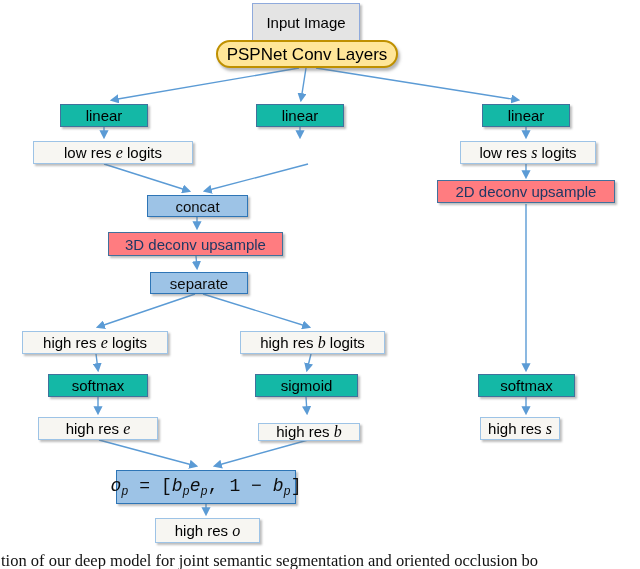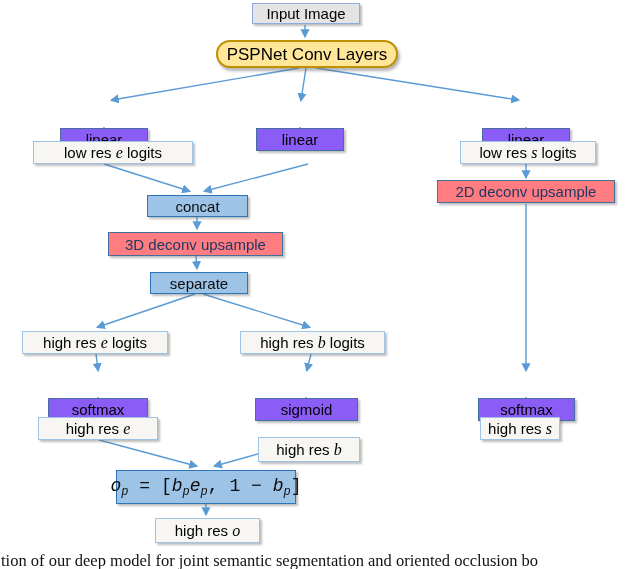--- a/index.html
+++ b/index.html
@@ -14,23 +14,22 @@
   }
   .whitebox{
     background:#F7F6F2;border:1.5px solid #9DC3E6;
     box-shadow:2px 2px 2px rgba(110,110,110,.45);
   }
   .graybox{
     background:#E4E4E4;border:1.5px solid #8FAADC;
     box-shadow:2px 2px 2px rgba(110,110,110,.45);
   }
   .greenbox{
-    background:#8b5cf6;border:1.5px solid #41719C;
+    background:#14b8a6;border:1.5px solid #41719C;
     box-shadow:2px 2px 2px rgba(110,110,110,.45);
-    margin-top:24px;
   }
   .redbox{
     background:#FF7C80;border:1.5px solid #41719C;color:#1F3864;
     box-shadow:2px 2px 2px rgba(110,110,110,.45);
   }
   .bluebox{
     background:#9DC3E6;border:1.5px solid #2E75B6;color:#0D0D0D;
     box-shadow:2px 2px 2px rgba(110,110,110,.45);
   }
   .yellowbox{
@@ -80,21 +79,21 @@
       <line x1="98" y1="397" x2="98" y2="413" marker-end="url(#ah)"></line>
       <line x1="306" y1="397" x2="307" y2="413" marker-end="url(#ah)"></line>
       <line x1="526" y1="204" x2="526" y2="370" marker-end="url(#ah)"></line>
       <line x1="526" y1="397" x2="526" y2="413" marker-end="url(#ah)"></line>
       <line x1="99" y1="440" x2="196" y2="466" marker-end="url(#ah)"></line>
       <line x1="308" y1="440" x2="215" y2="466" marker-end="url(#ah)"></line>
       <line x1="206" y1="504" x2="206" y2="514" marker-end="url(#ah)"></line>
     </g>
   </svg>
 
-  <div class="node graybox" style="left:252px;top:3px;width:108px;height:21px">
+  <div class="node graybox" style="left:252px;top:3px;width:108px;height:38px">
     <span>Input Image</span>
   </div>
 
   <div class="node yellowbox" style="left:216px;top:40px;width:182px;height:28px">
     <span>PSPNet Conv Layers</span>
   </div>
 
   <div class="node greenbox" style="left:60px;top:104px;width:88px;height:23px">
     <span>linear</span>
   </div>
@@ -141,21 +140,21 @@
   <div class="node greenbox" style="left:255px;top:374px;width:103px;height:23px">
     <span>sigmoid</span>
   </div>
   <div class="node greenbox" style="left:478px;top:374px;width:97px;height:23px">
     <span>softmax</span>
   </div>
 
   <div class="node whitebox" style="left:38px;top:417px;width:120px;height:23px">
     <span><span>high res </span><span class="var">e</span></span>
   </div>
-  <div class="node whitebox" style="left:258px;top:437px;width:102px;height:25px">
+  <div class="node whitebox" style="left:258px;top:423px;width:102px;height:18px">
     <span><span>high res </span><span class="var">b</span></span>
   </div>
   <div class="node whitebox" style="left:480px;top:417px;width:80px;height:23px">
     <span><span>high res </span><span class="var">s</span></span>
   </div>
 
   <div class="node bluebox formula" style="left:116px;top:470px;width:180px;height:34px">
     <span><span class="fv">o</span><span class="fs">p</span><span class="ft"> = [</span><span class="fv">b</span><span class="fs">p</span><span class="fv">e</span><span class="fs">p</span><span class="ft">, 1 − </span><span class="fv">b</span><span class="fs">p</span><span class="ft">]</span></span>
   </div>
 

